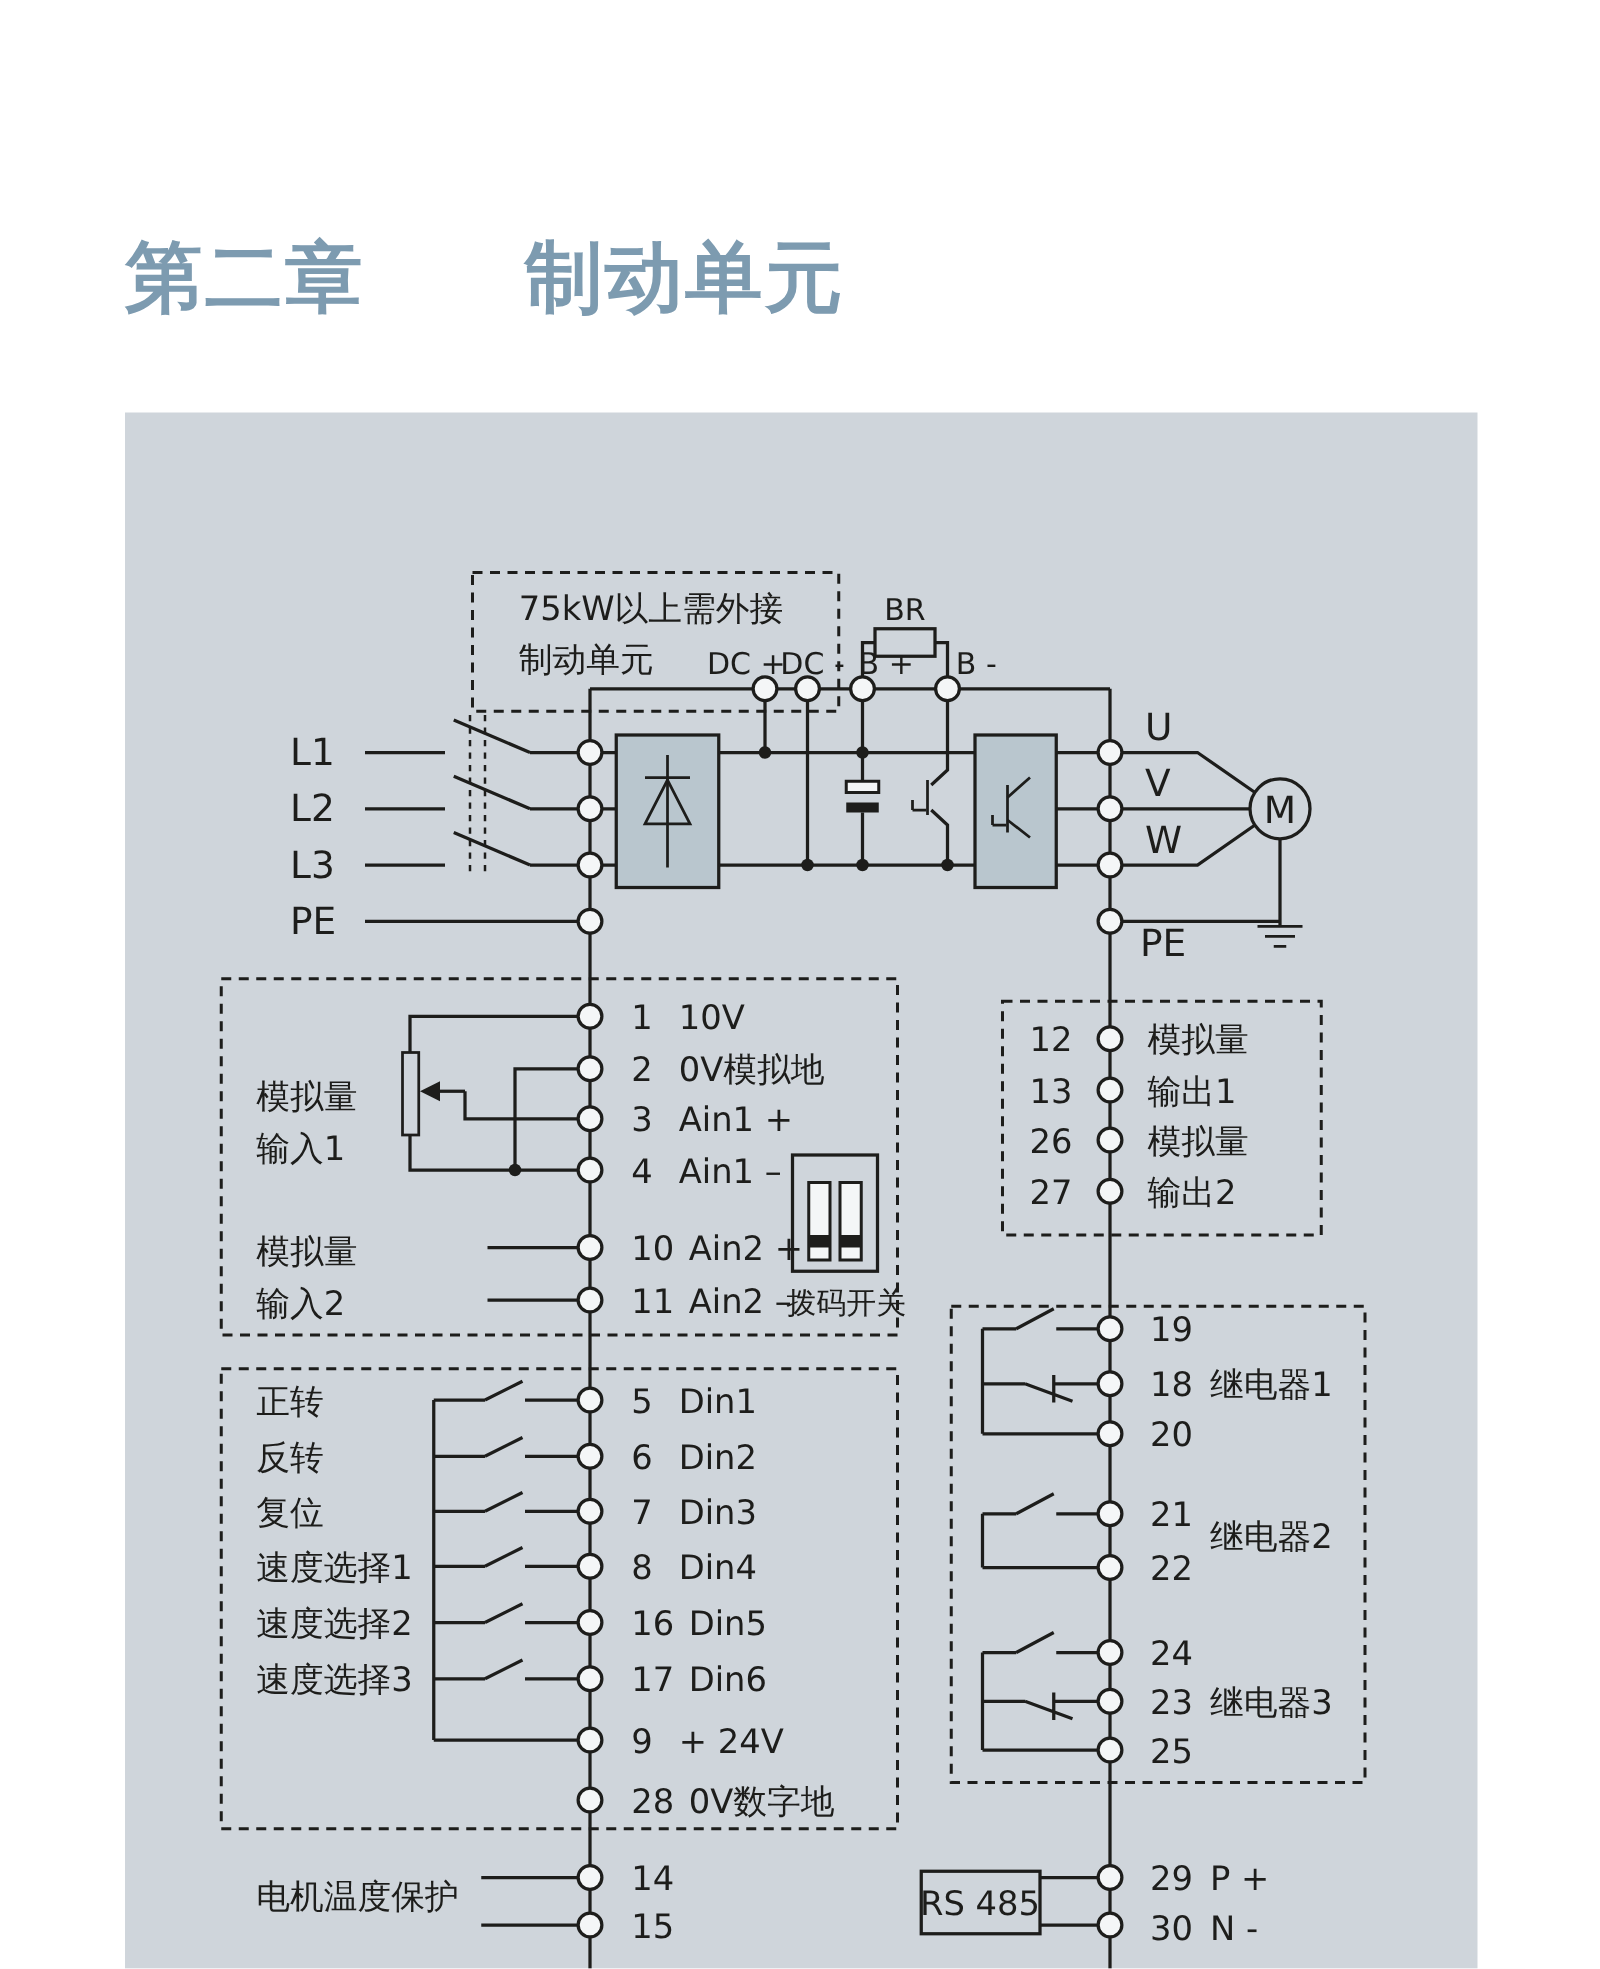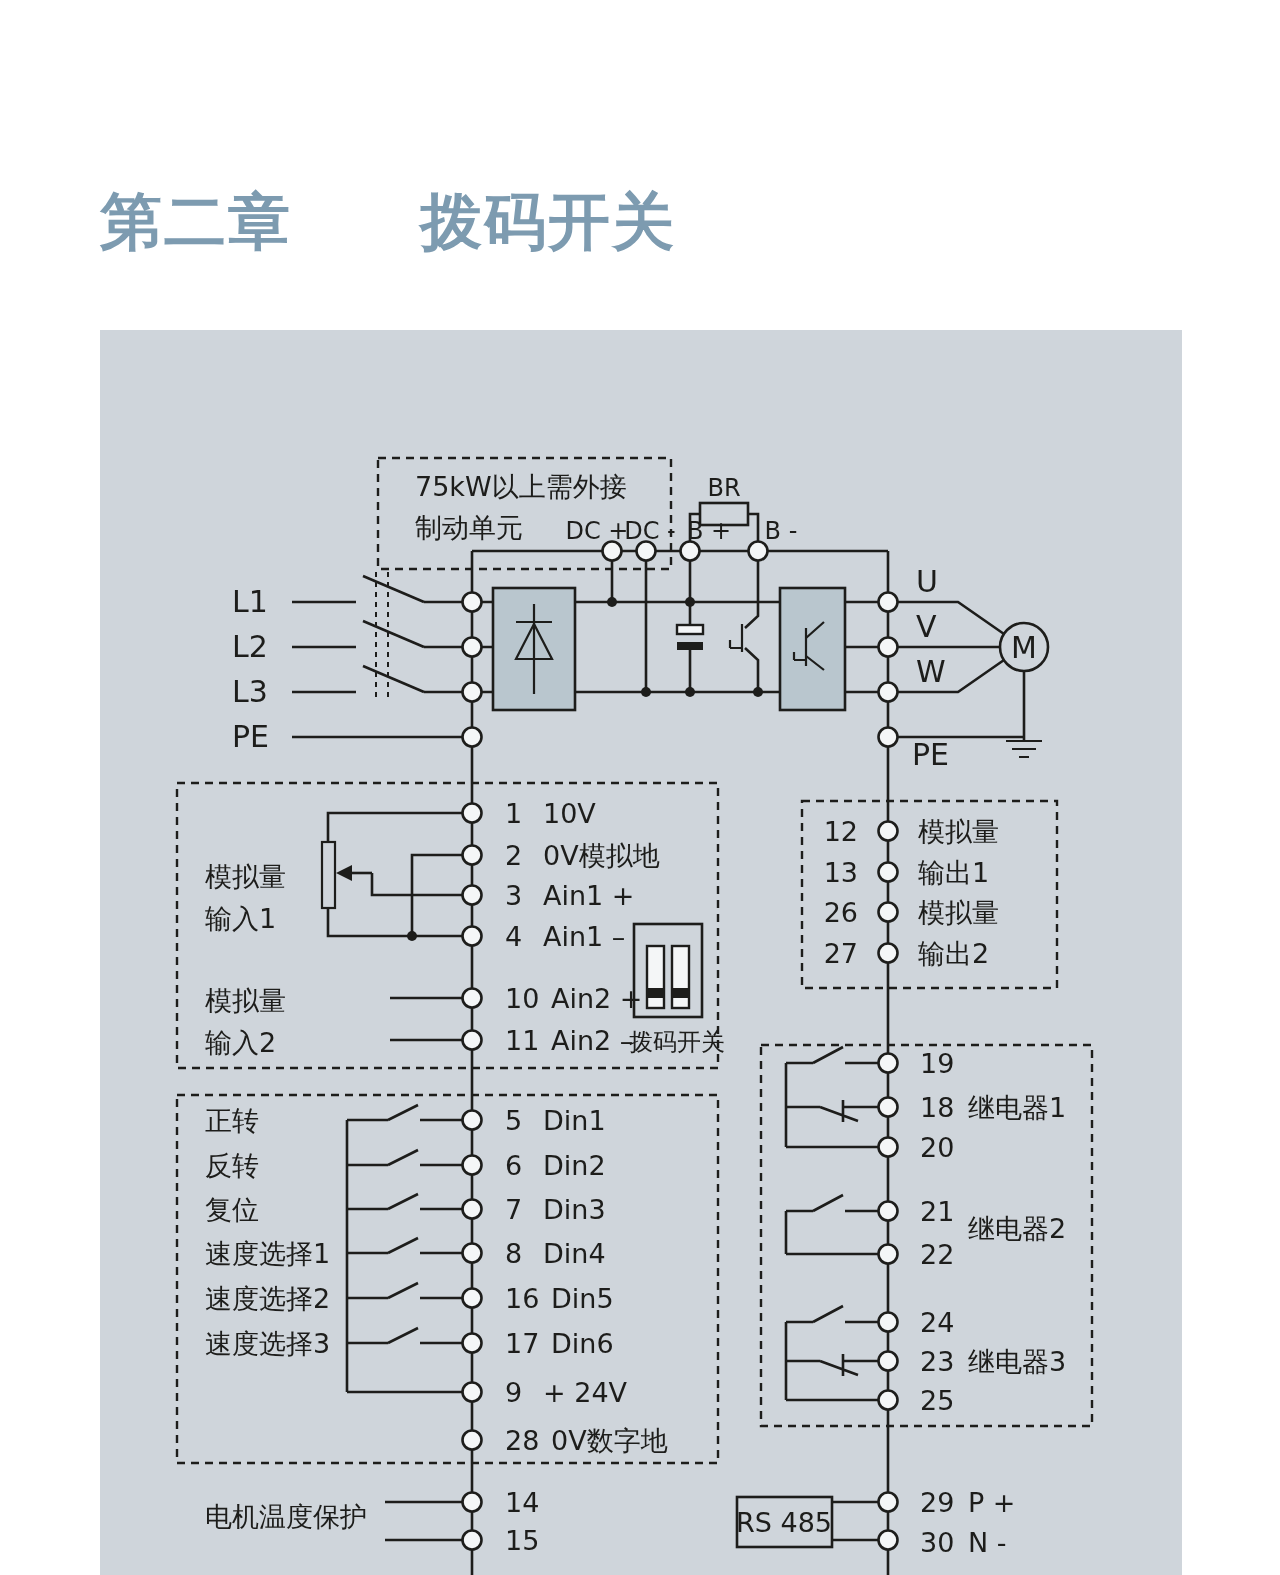--- a/index.html
+++ b/index.html
@@ -19,21 +19,21 @@
   .openrect{fill:#f4f6f7;stroke:#1d1d1b;stroke-width:2.4;}
   .txt{fill:#1d1d1b;font-size:27px;font-family:"DejaVu Sans","Liberation Sans",sans-serif;}
   .txt-big{fill:#1d1d1b;font-size:30px;font-family:"DejaVu Sans","Liberation Sans",sans-serif;}
   .txt-sm{fill:#1d1d1b;font-size:24px;font-family:"DejaVu Sans","Liberation Sans",sans-serif;}
 </style>
 </head>
 <body>
 
 <div class="page">
 
-  <div class="chapter-title">第二章　　拨码开关</div>
+  <div class="chapter-title">第二章　　制动单元</div>
 
   <svg width="1280" height="1575" viewBox="0 0 1280 1575">
 
     <rect x="100" y="330" width="1082" height="1245" fill="#cfd5db"></rect>
 
     <rect class="dashbox" x="378" y="458" width="293" height="111"></rect>
     <rect class="dashbox" x="177" y="783" width="541" height="285"></rect>
     <rect class="dashbox" x="177" y="1095" width="541" height="368"></rect>
     <rect class="dashbox" x="802" y="801" width="255" height="187"></rect>
     <rect class="dashbox" x="761" y="1045" width="331" height="381"></rect>

